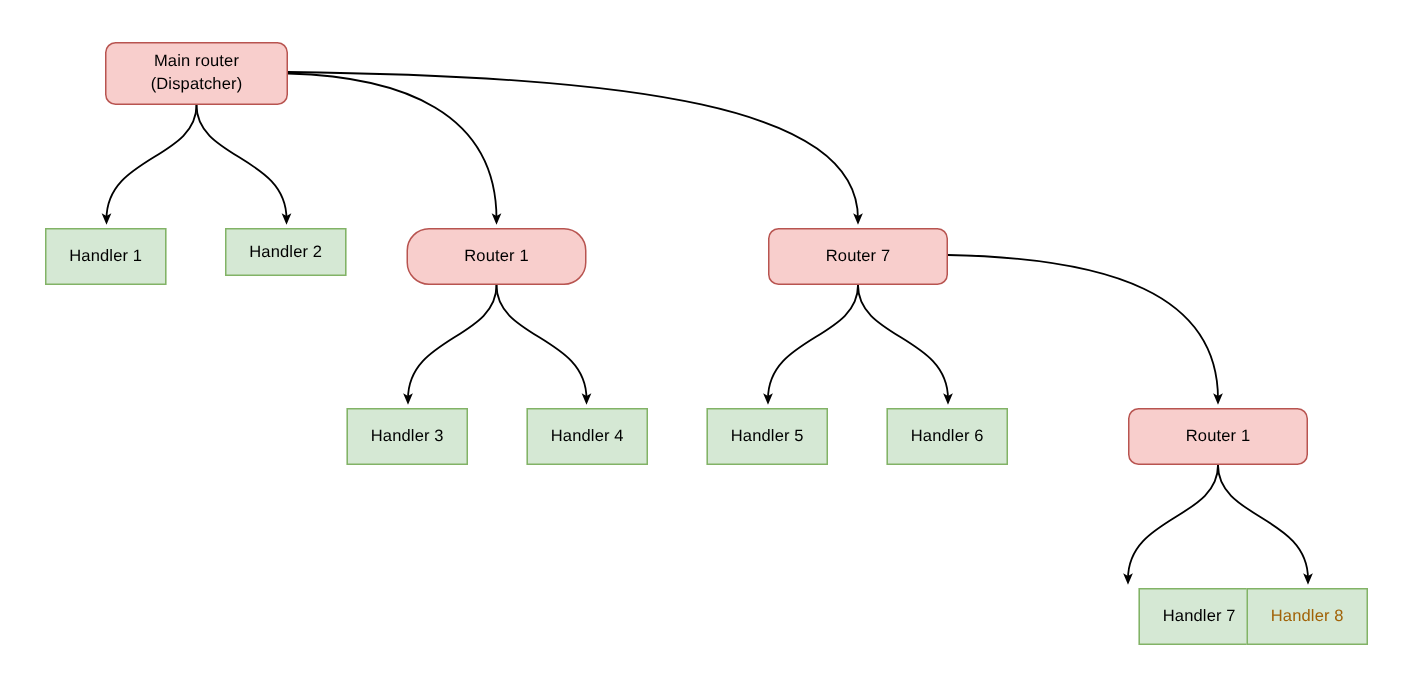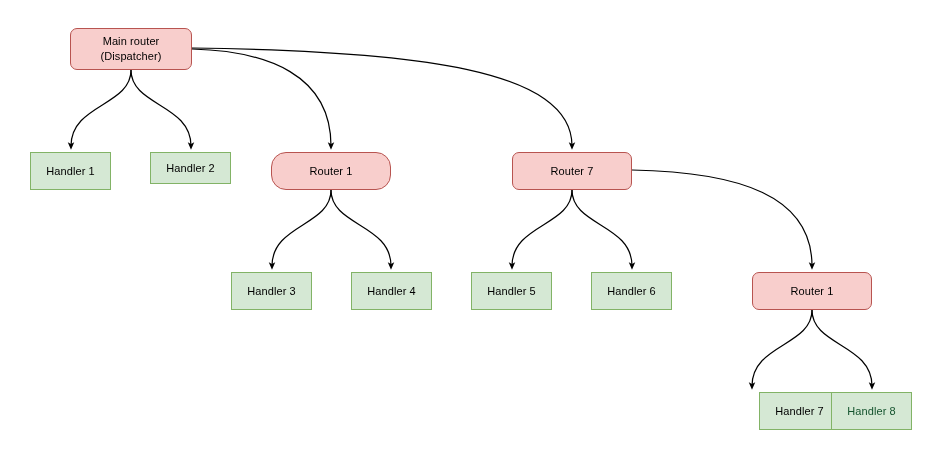--- a/index.html
+++ b/index.html
@@ -82,16 +82,16 @@
       <div class="node node-handler" style="left: 30px; top: 152px; width: 81px; height: 38px; background: rgb(213, 232, 212); border-color: rgb(130, 179, 102); color: rgb(0, 0, 0);"><span>Handler 1</span></div>
       <div class="node node-handler" style="left: 150px; top: 152px; width: 81px; height: 32px; background: rgb(213, 232, 212); border-color: rgb(130, 179, 102); color: rgb(0, 0, 0);"><span>Handler 2</span></div>
       <div class="node node-router" style="left: 271px; top: 152px; width: 120px; height: 38px; background: rgb(248, 206, 204); border-color: rgb(184, 84, 80); color: rgb(0, 0, 0); border-radius: 15px;"><span>Router 1</span></div>
       <div class="node node-router" style="left: 512px; top: 152px; width: 120px; height: 38px; background: rgb(248, 206, 204); border-color: rgb(184, 84, 80); color: rgb(0, 0, 0);"><span>Router 7</span></div>
       <div class="node node-handler" style="left: 231px; top: 272px; width: 81px; height: 38px; background: rgb(213, 232, 212); border-color: rgb(130, 179, 102); color: rgb(0, 0, 0);"><span>Handler 3</span></div>
       <div class="node node-handler" style="left: 351px; top: 272px; width: 81px; height: 38px; background: rgb(213, 232, 212); border-color: rgb(130, 179, 102); color: rgb(0, 0, 0);"><span>Handler 4</span></div>
       <div class="node node-handler" style="left: 471px; top: 272px; width: 81px; height: 38px; background: rgb(213, 232, 212); border-color: rgb(130, 179, 102); color: rgb(0, 0, 0);"><span>Handler 5</span></div>
       <div class="node node-handler" style="left: 591px; top: 272px; width: 81px; height: 38px; background: rgb(213, 232, 212); border-color: rgb(130, 179, 102); color: rgb(0, 0, 0);"><span>Handler 6</span></div>
       <div class="node node-router" style="left: 752px; top: 272px; width: 120px; height: 38px; background: rgb(248, 206, 204); border-color: rgb(184, 84, 80); color: rgb(0, 0, 0);"><span>Router 1</span></div>
       <div class="node node-handler" style="left: 711px; top: 392px; width: 81px; height: 38px; background: rgb(213, 232, 212); border-color: rgb(130, 179, 102); color: rgb(0, 0, 0); margin-left: 48px;"><span>Handler 7</span></div>
-      <div class="node node-handler" style="left: 831px; top: 392px; width: 81px; height: 38px; background: rgb(213, 232, 212); border-color: rgb(130, 179, 102); color: #14532d;"><span>Handler 8</span></div>
+      <div class="node node-handler" style="left: 831px; top: 392px; width: 81px; height: 38px; background: rgb(213, 232, 212); border-color: rgb(130, 179, 102); color: #a16207;"><span>Handler 8</span></div>
     </div>
 
 </div>
 
 </body></html>

